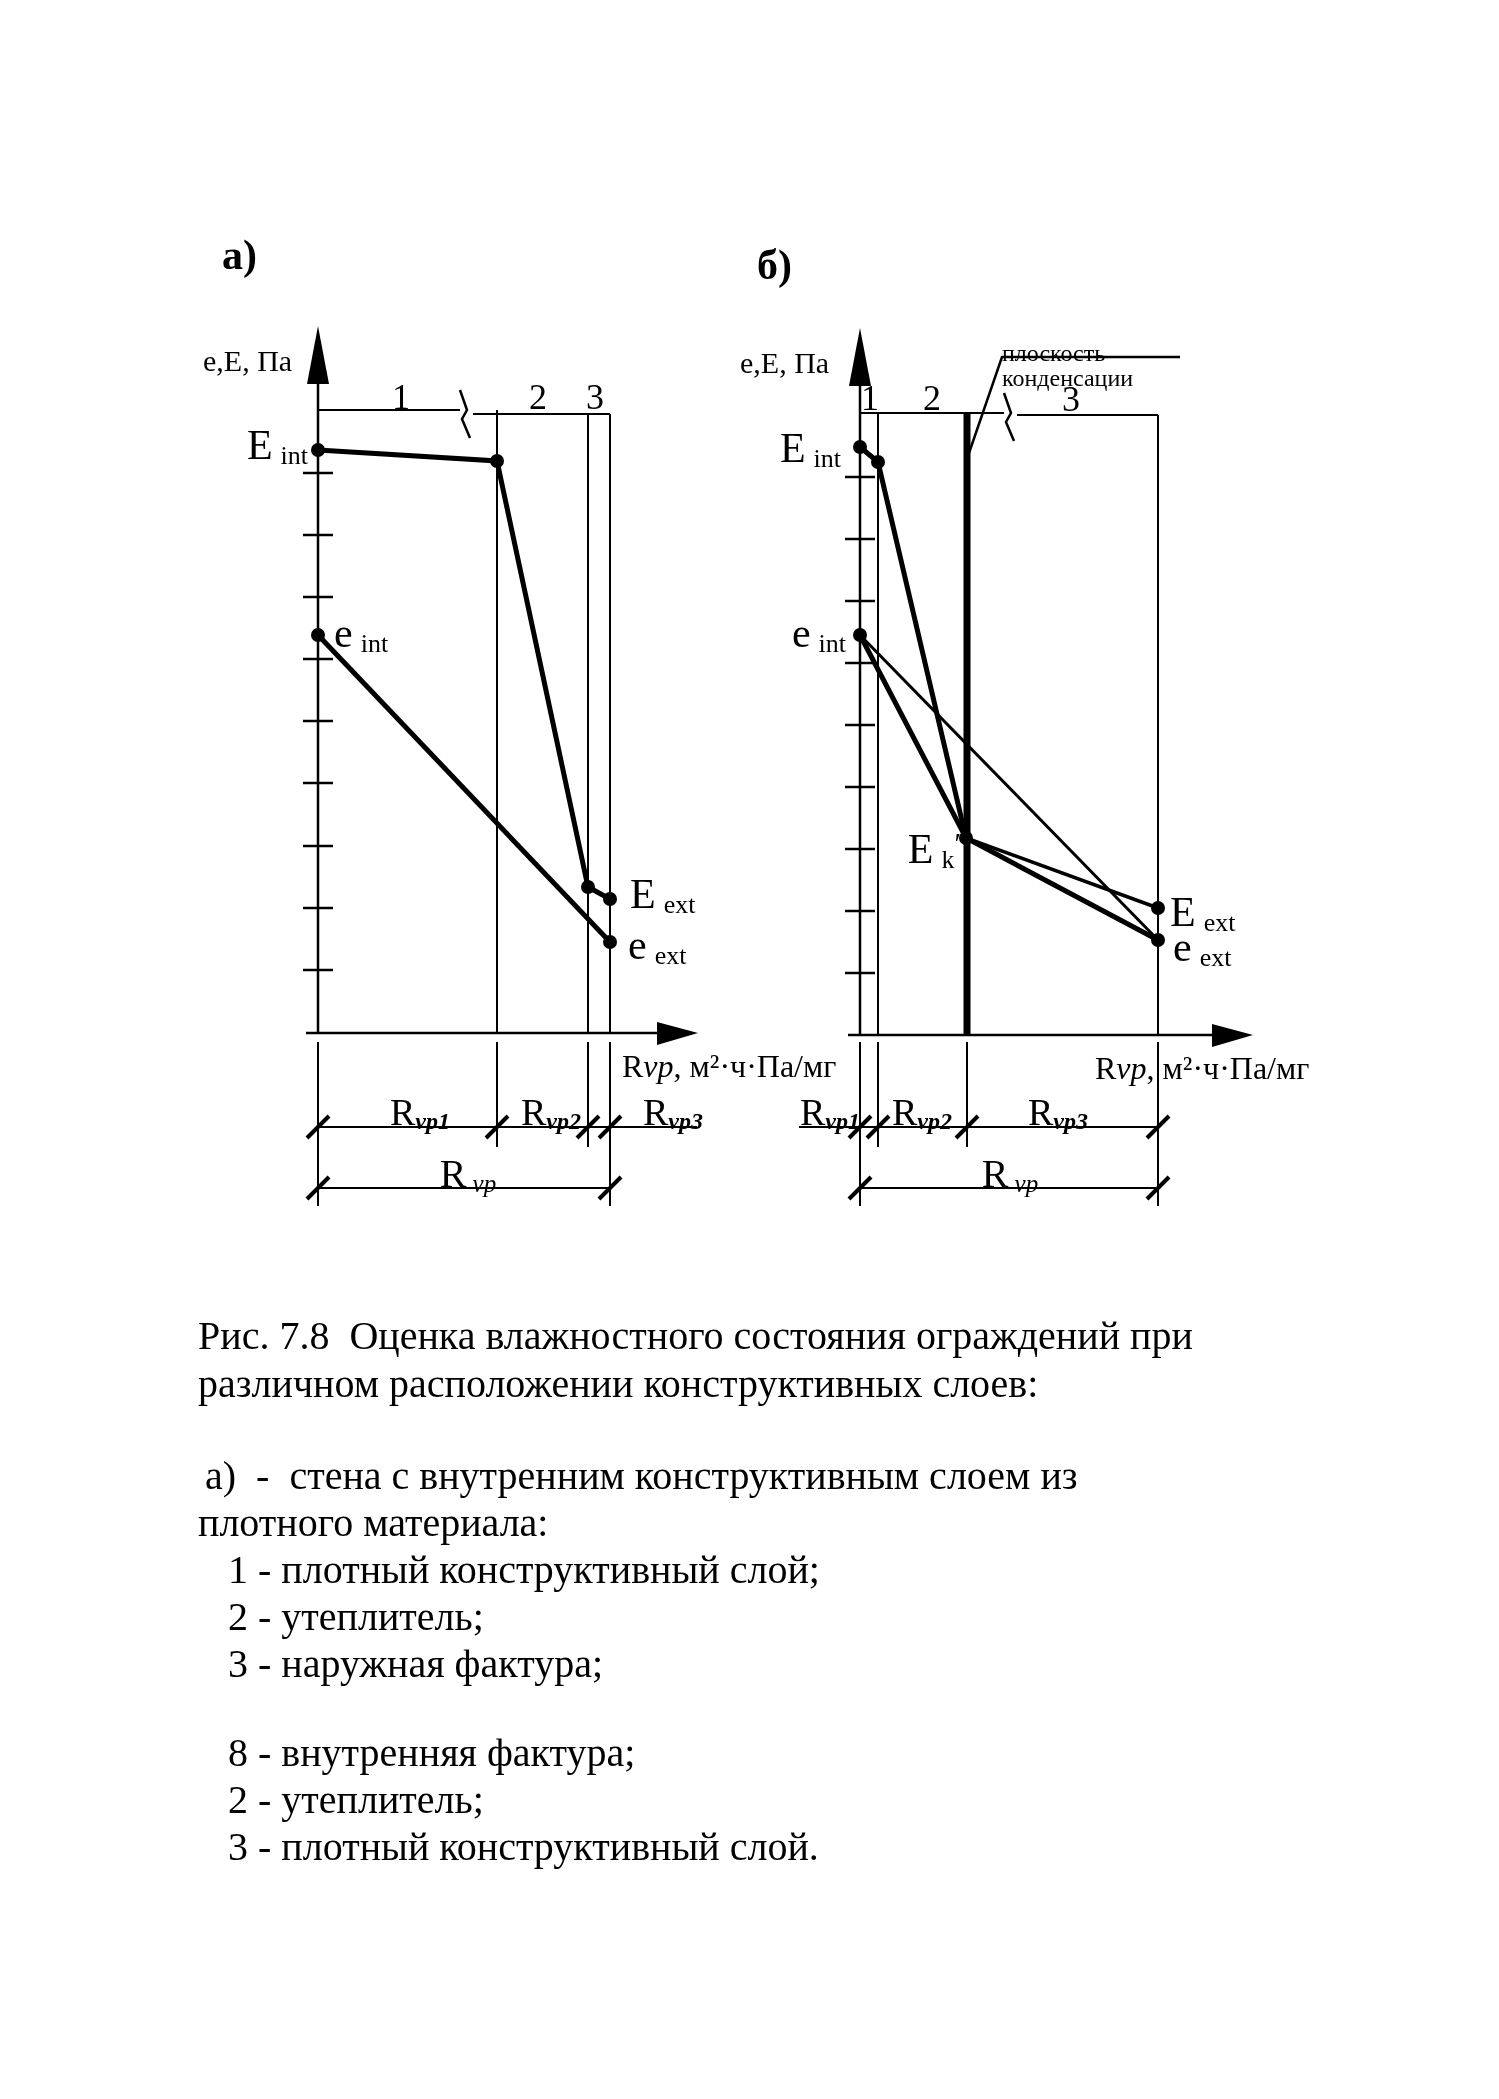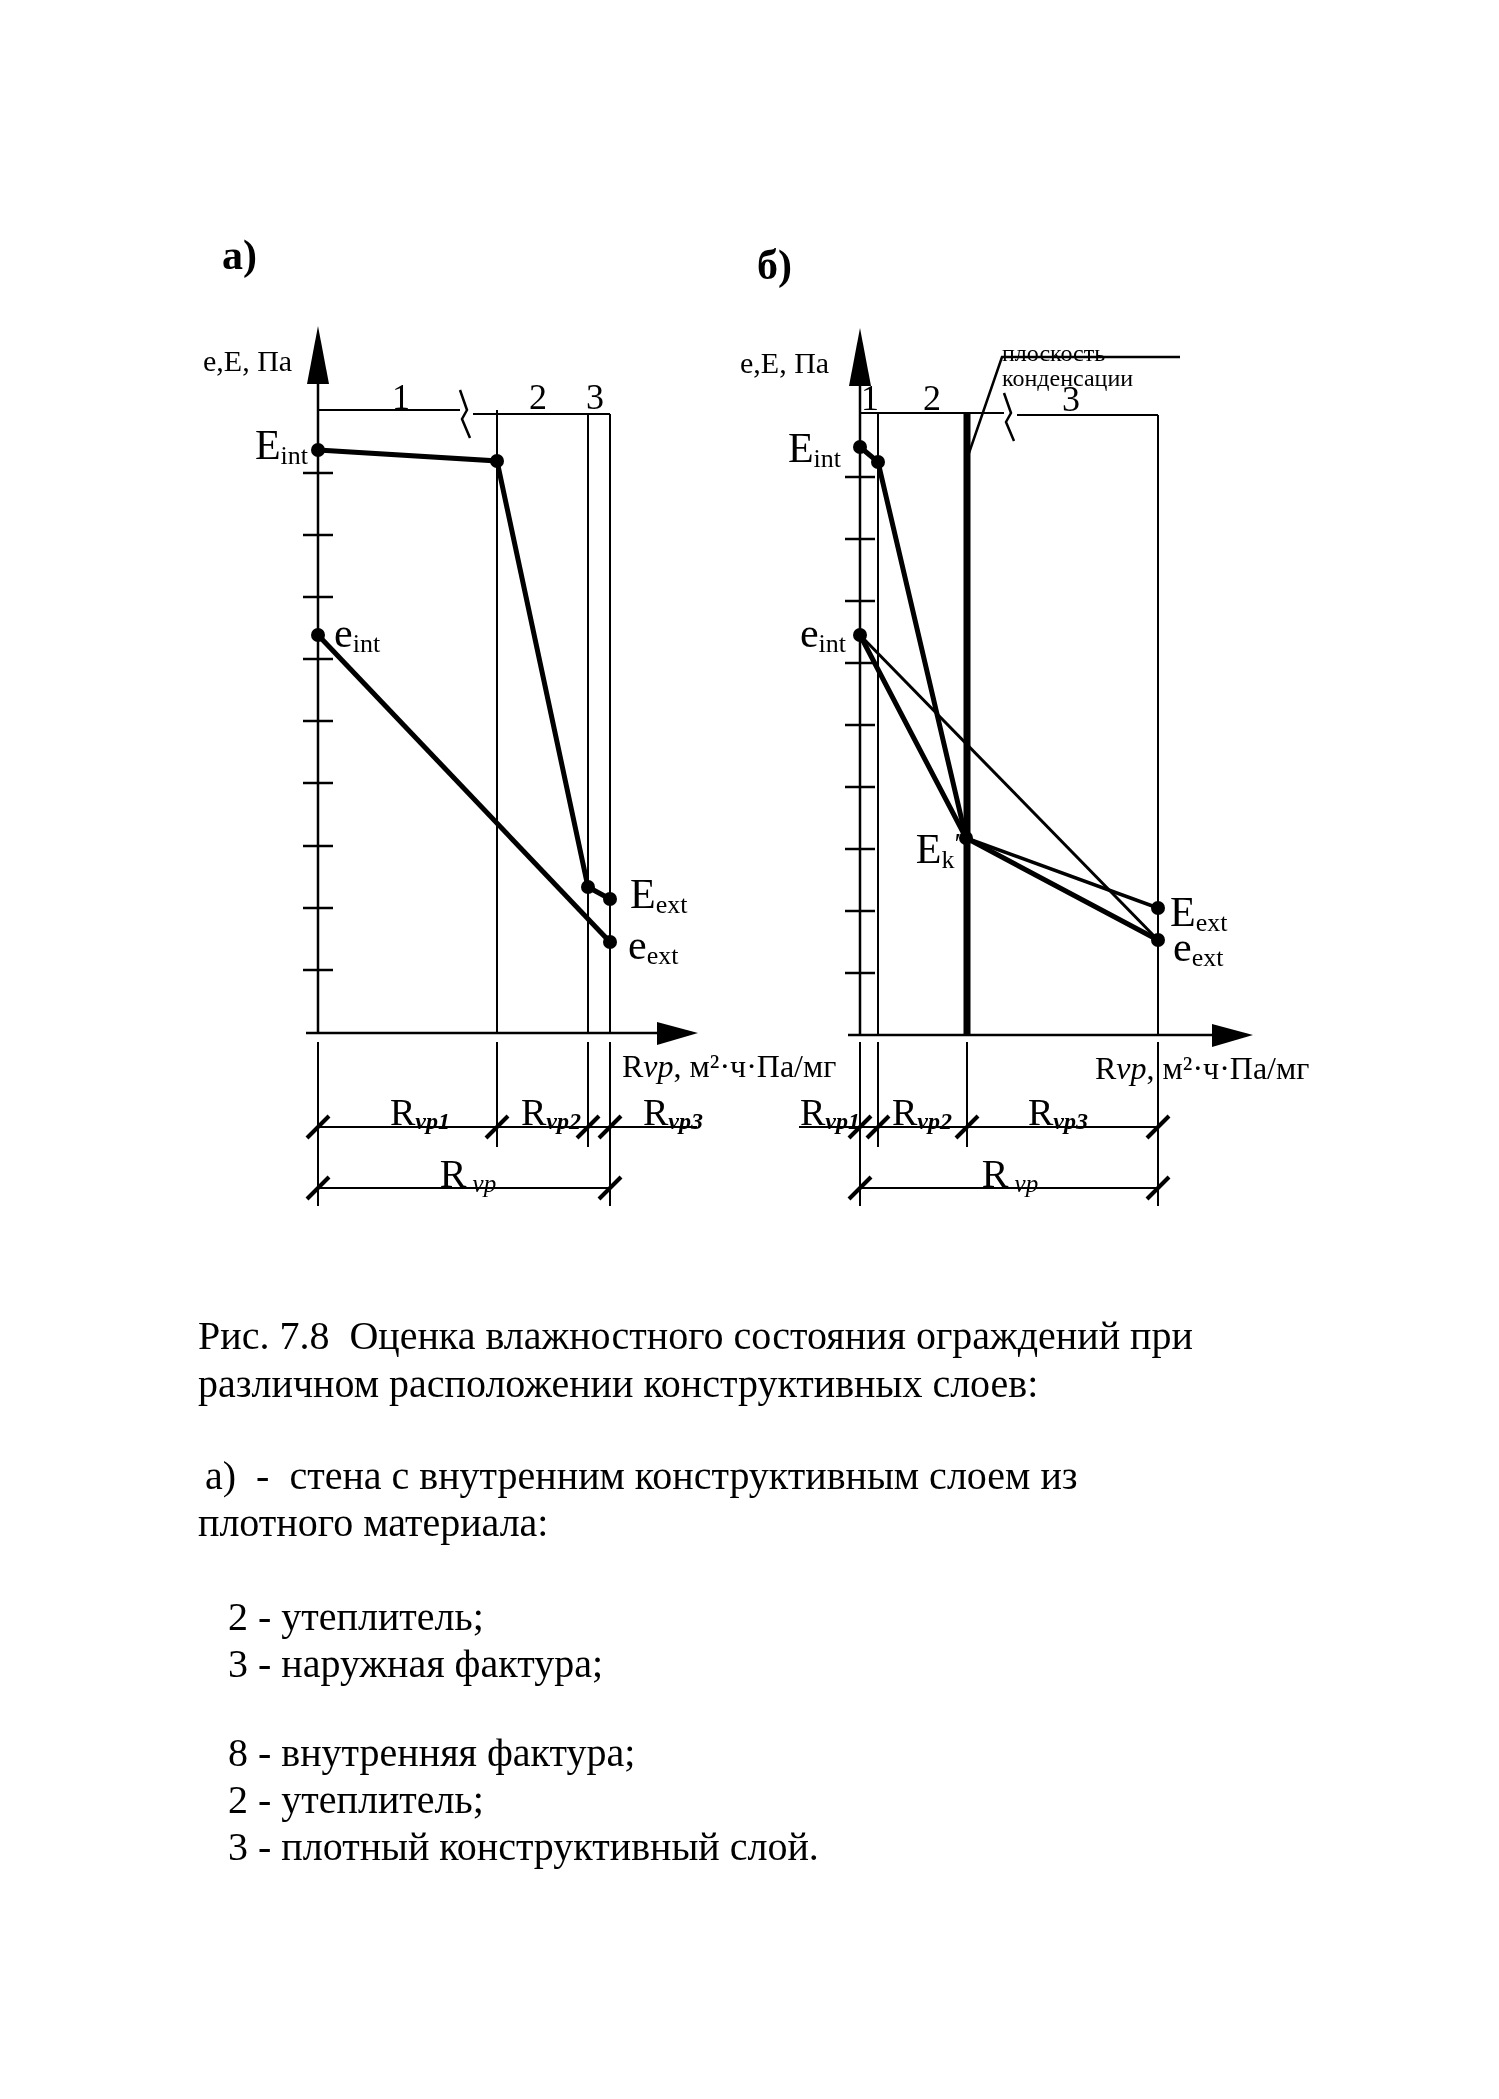--- a/index.html
+++ b/index.html
@@ -4,21 +4,21 @@
 <style>
   html,body{margin:0;padding:0;background:#fff;}
   .page{position:relative;width:1499px;height:2099px;background:#ffffff;overflow:hidden;
         font-family:"Liberation Serif","DejaVu Serif",serif;color:#000;}
   svg.lines{position:absolute;left:0;top:0;}
   .txt{position:absolute;white-space:pre;line-height:1;color:#000;}
   .part-label{font-size:42px;font-weight:bold;}
   .yaxis-label{font-size:30px;}
   .layer-num{font-size:36px;transform:translateX(-50%);}
   .plabel{font-size:42px;}
-  .plabel .ls{font-size:26px;vertical-align:-5px;}
+  .plabel .ls{font-size:26px;vertical-align:-5px;margin-left:8px;}
   .plabel .lp{font-size:30px;vertical-align:10px;}
   .rx{transform:translateX(-100%);}
   .unit{font-size:32px;}
   .unit .it{font-style:italic;}
   .dlabel{font-size:38px;transform:translateX(-50%);}
   .dlabel .ds{font-size:24px;font-style:italic;vertical-align:-4px;font-weight:bold;}
   .tlabel{font-size:40px;transform:translateX(-50%);}
   .tlabel .ds{font-size:25px;font-style:italic;vertical-align:-5px;margin-left:6px;}
   .cond{font-size:24px;line-height:25px;margin-top:36px;}
   .cap{font-size:40px;}
@@ -168,19 +168,20 @@
   <div class="txt unit" style="left:1095px;top:1052px;"><span>R</span><span class="it">vp</span><span>, м²·ч·Па/мг</span></div>
   <div class="txt dlabel" style="left:830px;top:1093px;"><span>R</span><span class="ds">vp1</span></div>
   <div class="txt dlabel" style="left:922px;top:1093px;"><span>R</span><span class="ds">vp2</span></div>
   <div class="txt dlabel" style="left:1058px;top:1093px;"><span>R</span><span class="ds">vp3</span></div>
   <div class="txt tlabel" style="left:1010px;top:1154px;"><span>R</span><span class="ds">vp</span></div>
 
   <div class="txt cap" style="left:198px;top:1316px;">Рис. 7.8  Оценка влажностного состояния ограждений при</div>
   <div class="txt cap" style="left:198px;top:1364px;">различном расположении конструктивных слоев:</div>
   <div class="txt cap" style="left:205px;top:1456px;">а)  -  стена с внутренним конструктивным слоем из</div>
   <div class="txt cap" style="left:198px;top:1503px;">плотного материала:</div>
+  <div class="txt cap" style="left:228px;top:1550px;">1 - плотный конструктивный слой;</div>
   <div class="txt cap" style="left:228px;top:1597px;">2 - утеплитель;</div>
   <div class="txt cap" style="left:228px;top:1644px;">3 - наружная фактура;</div>
   <div class="txt cap" style="left:228px;top:1733px;">8 - внутренняя фактура;</div>
   <div class="txt cap" style="left:228px;top:1780px;">2 - утеплитель;</div>
   <div class="txt cap" style="left:228px;top:1827px;">3 - плотный конструктивный слой.</div>
 
 </div>
 
 </body></html>

